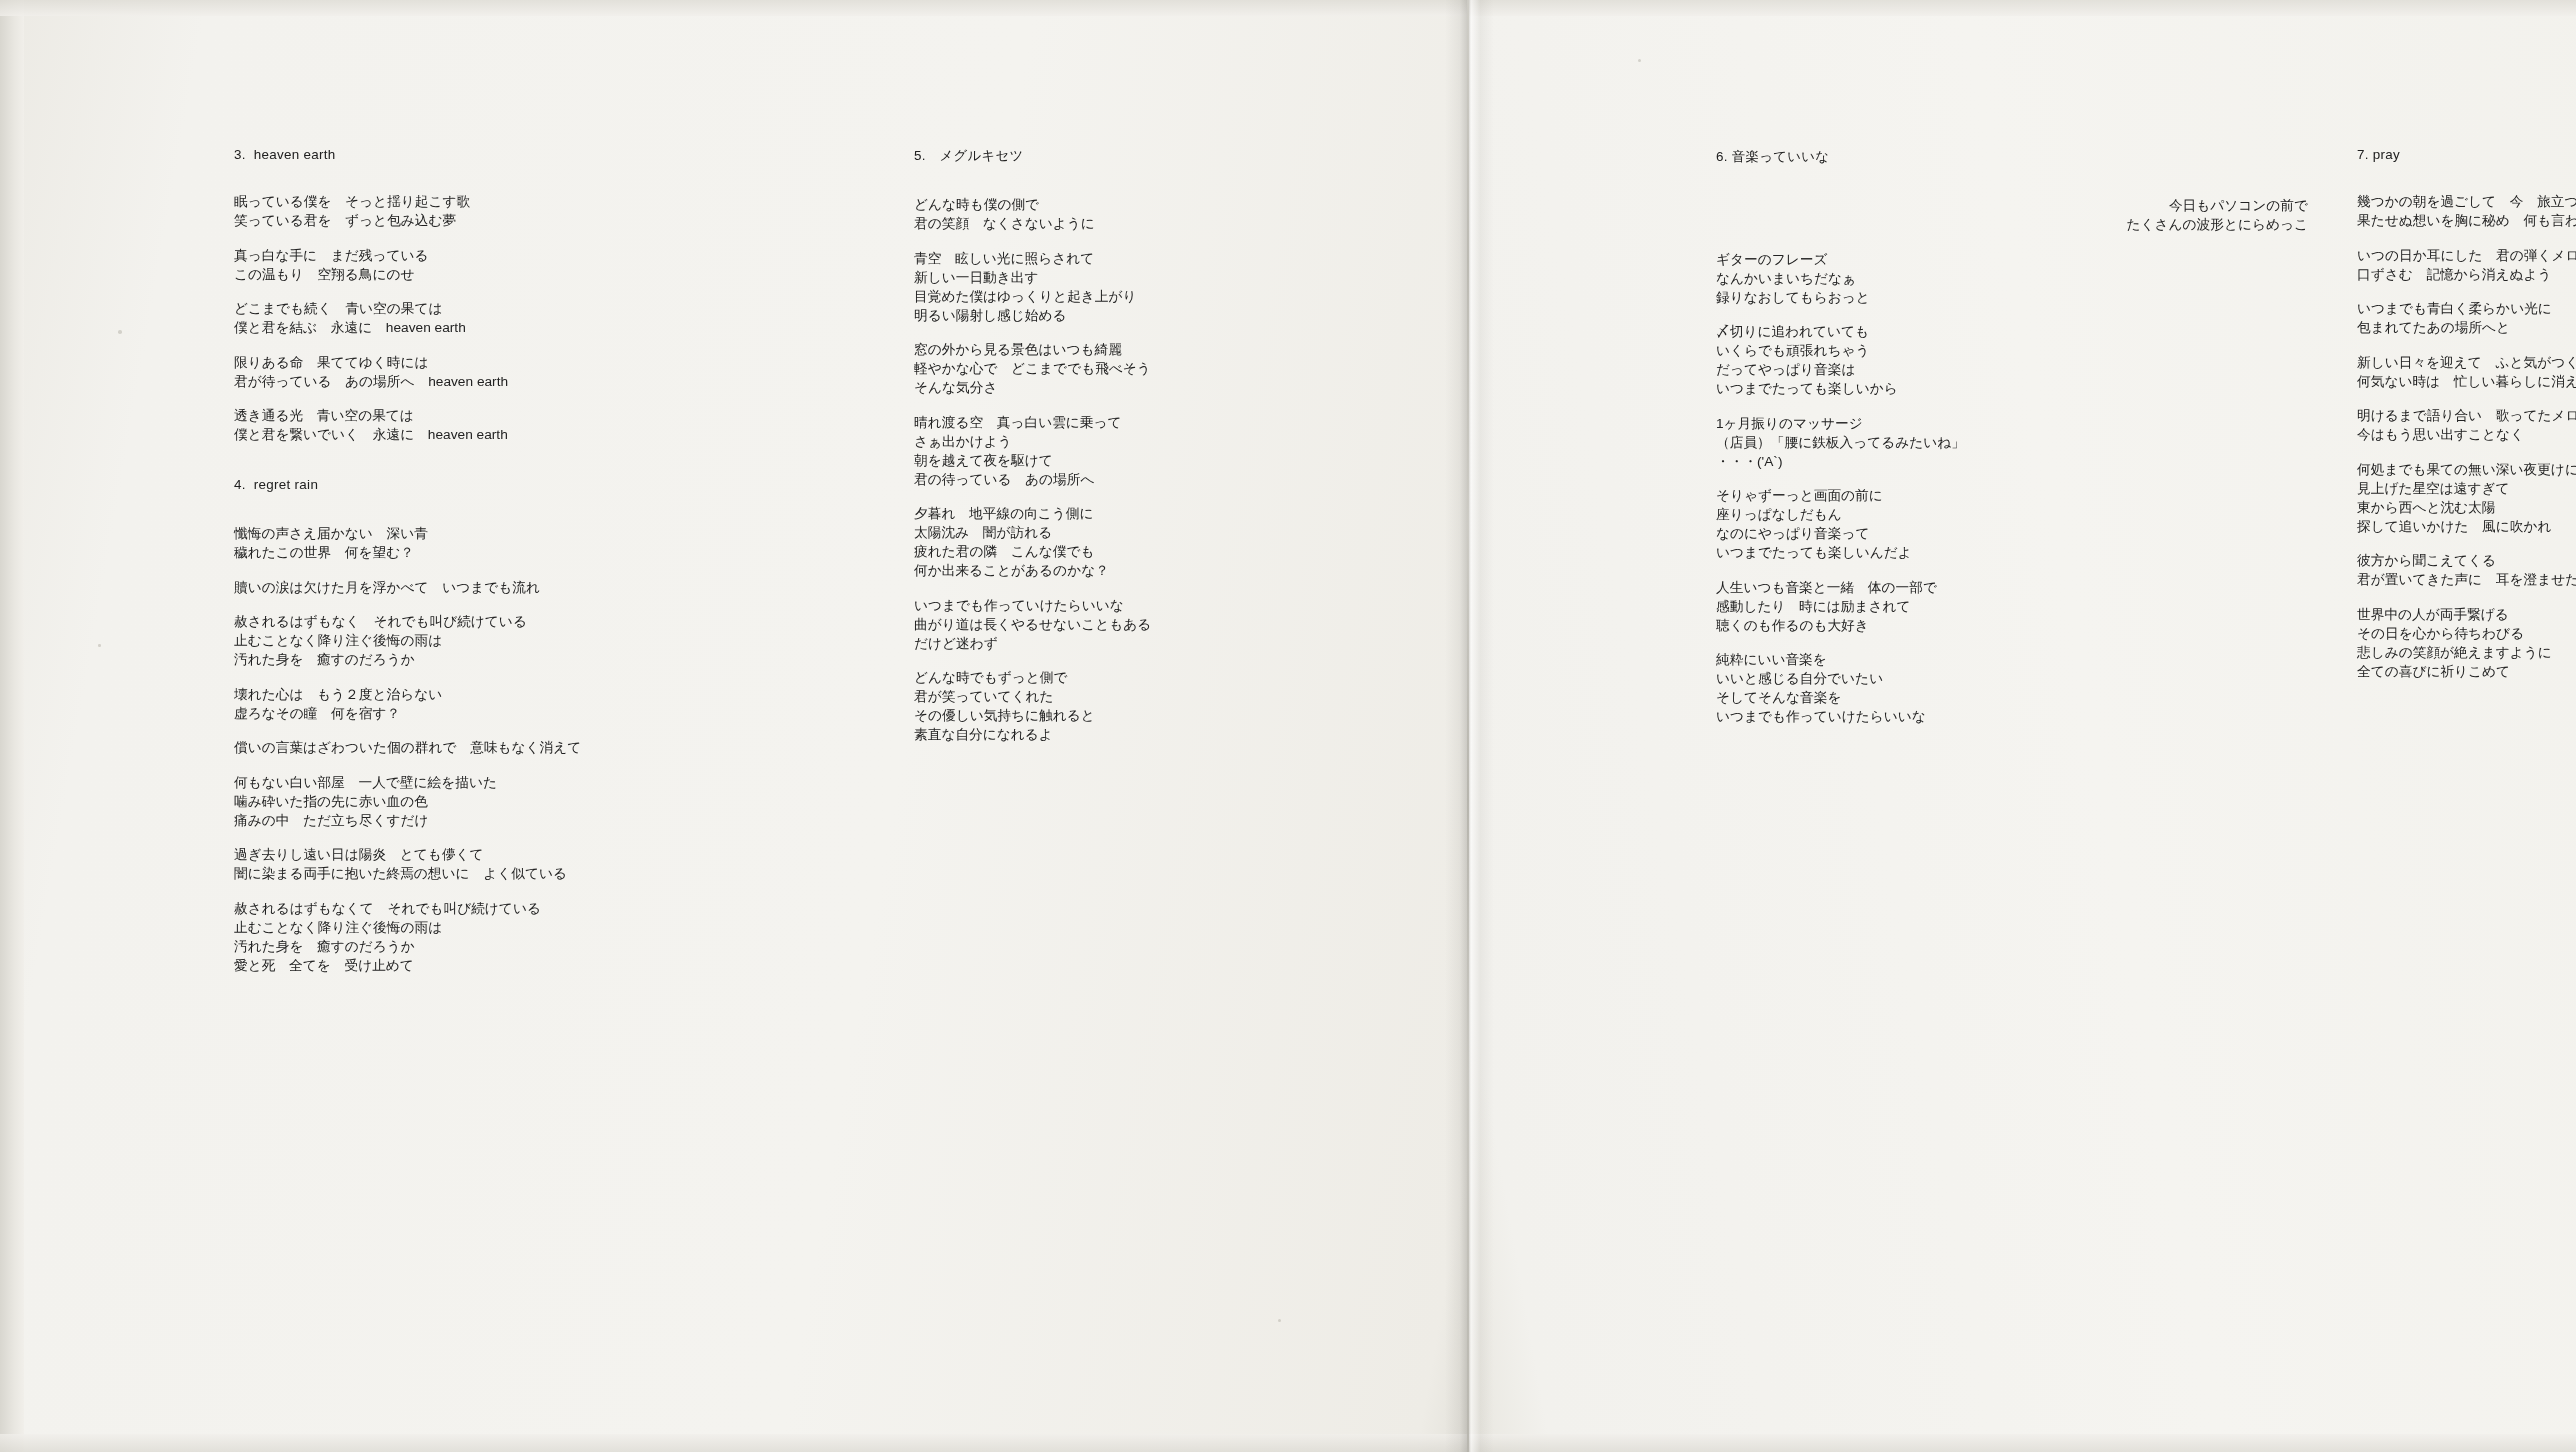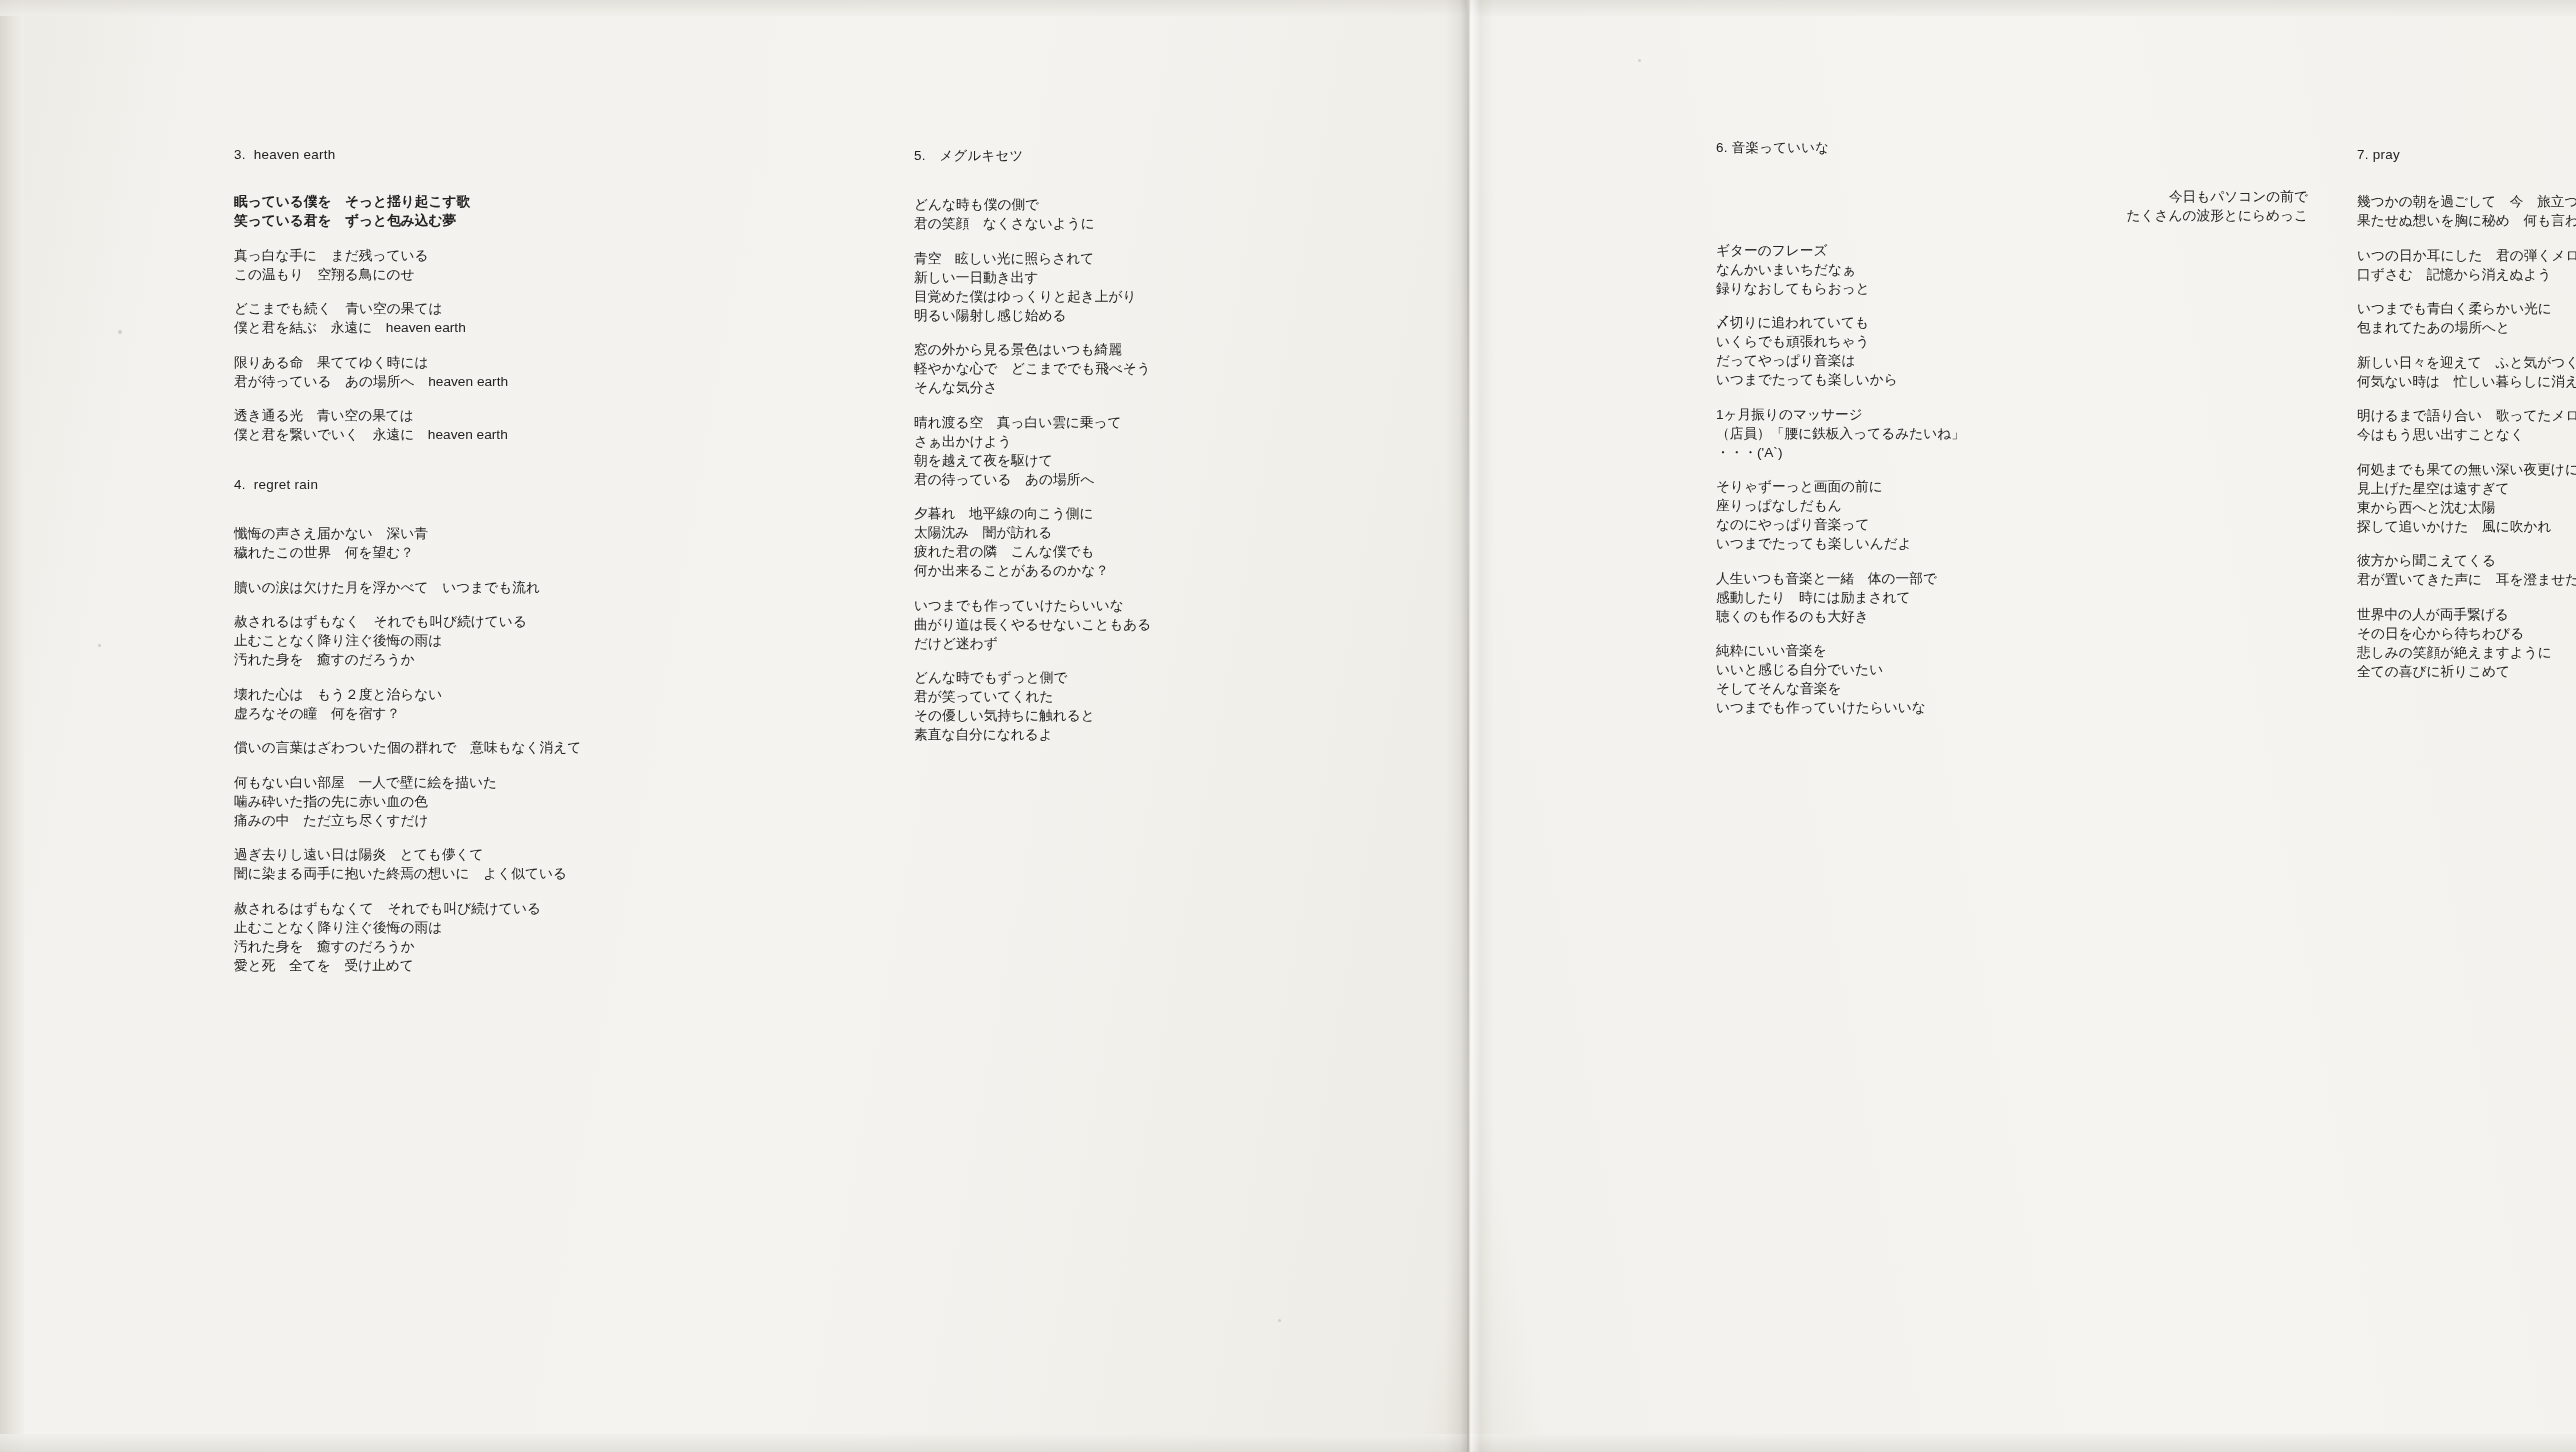--- a/index.html
+++ b/index.html
@@ -117,21 +117,21 @@
   <div class="gutter-line"></div>
 
   <div class="speck" style="left:118px; top:330px; width:3.6px; height:3.6px;"></div>
   <div class="speck" style="left:98px; top:644px; width:2.6px; height:2.6px;"></div>
   <div class="speck" style="left:1638px; top:59px; width:3.1px; height:3.1px;"></div>
   <div class="speck" style="left:1278px; top:1319px; width:3.1px; height:3.1px;"></div>
 
   <div class="column" style="left:234px; top:147px; width:670px;">
     <div>
       <div class="track-title">3.  heaven earth</div>
-      <div class="stanza" style="margin-top:30px;font-weight:bold;">
+      <div class="stanza" style="margin-top:30px;">
         <div class="line">眠っている僕を　そっと揺り起こす歌</div>
         <div class="line">笑っている君を　ずっと包み込む夢</div>
       </div>
       <div class="stanza">
         <div class="line">真っ白な手に　まだ残っている</div>
         <div class="line">この温もり　空翔る鳥にのせ</div>
       </div>
       <div class="stanza">
         <div class="line">どこまでも続く　青い空の果ては</div>
         <div class="line">僕と君を結ぶ　永遠に　heaven earth</div>
@@ -224,21 +224,21 @@
       </div>
       <div class="stanza">
         <div class="line">どんな時でもずっと側で</div>
         <div class="line">君が笑っていてくれた</div>
         <div class="line">その優しい気持ちに触れると</div>
         <div class="line">素直な自分になれるよ</div>
       </div>
     </div>
   </div>
 
-  <div class="column" style="left:1716px; top:139px; width:592px;">
+  <div class="column" style="left:1716px; top:148px; width:592px;">
     <div>
       <div class="track-title">6. 音楽っていいな</div>
       <div class="stanza" style="margin-top:30px;text-align:right;">
         <div class="line">今日もパソコンの前で</div>
         <div class="line">たくさんの波形とにらめっこ</div>
       </div>
       <div class="stanza">
         <div class="line">ギターのフレーズ</div>
         <div class="line">なんかいまいちだなぁ</div>
         <div class="line">録りなおしてもらおっと</div>

